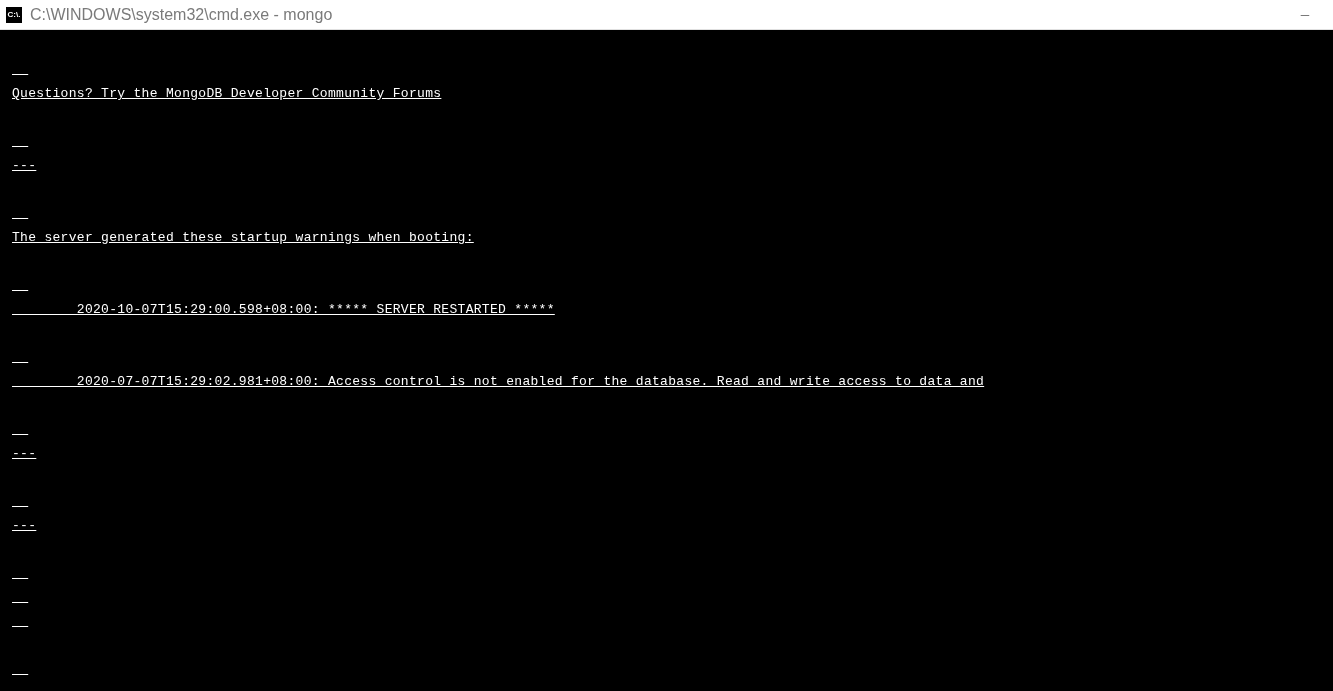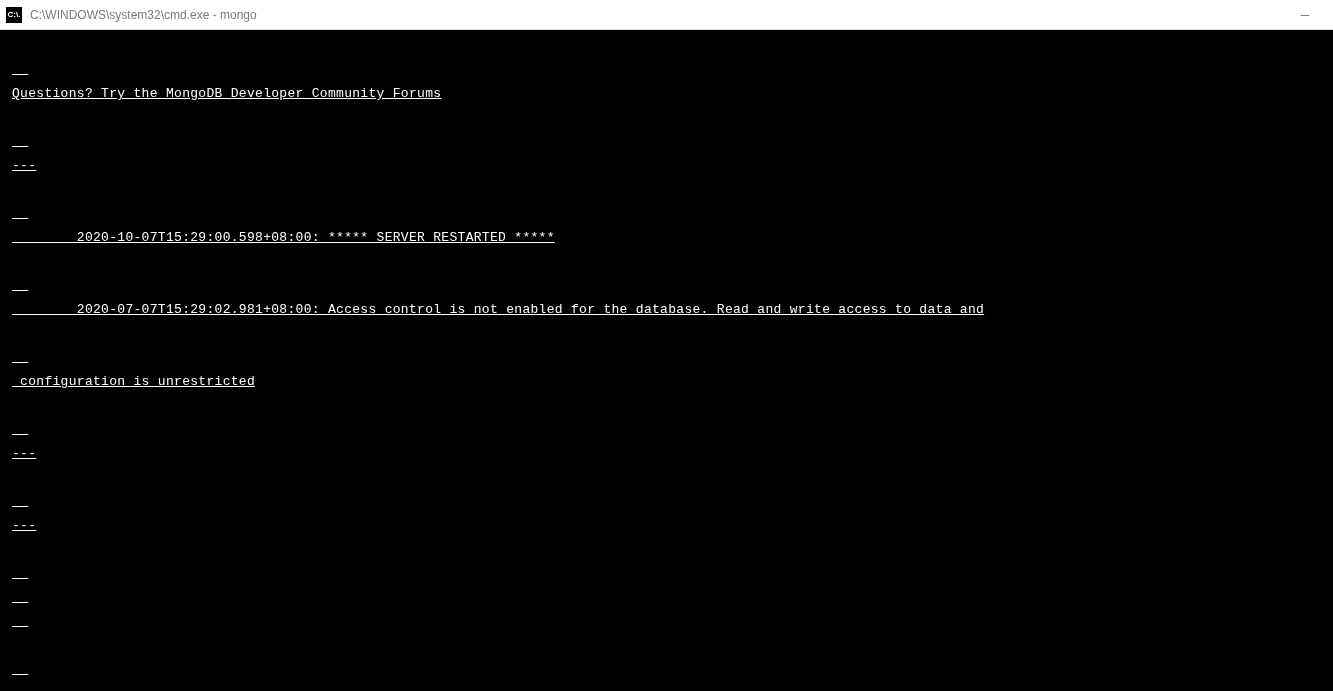--- a/index.html
+++ b/index.html
@@ -26,21 +26,21 @@
     font-size: 8px;
     font-weight: bold;
     display: flex;
     align-items: center;
     justify-content: center;
     margin-right: 8px;
     font-family: sans-serif;
   }
   .titlebar-text {
     color: #7a7a7a;
-    font-size: 12px;
+    font-size: 16px;
     font-family: "Segoe UI", sans-serif;
     flex: 1;
   }
   .window-controls {
     display: flex;
     gap: 24px;
     padding-right: 12px;
   }
   .win-ctrl {
     color: #7a7a7a;
@@ -71,23 +71,23 @@
   <div class="titlebar-icon">C:\.</div>
   <div class="titlebar-text">C:\WINDOWS\system32\cmd.exe - mongo</div>
   <div class="window-controls">
     <div class="win-ctrl">—</div>
   </div>
 </div>
 
 <div class="terminal">
   <div class="terminal-line">Questions? Try the MongoDB Developer Community Forums</div>
   <div class="terminal-line">---</div>
+  <div class="terminal-line">The server generated these startup warnings when booting:</div>
   <div class="terminal-line">        2020-10-07T15:29:00.598+08:00: ***** SERVER RESTARTED *****</div>
   <div class="terminal-line">        2020-07-07T15:29:02.981+08:00: Access control is not enabled for the database. Read and write access to data and</div>
-  <div class="terminal-line"> configuration is unrestricted</div>
   <div class="terminal-line">---</div>
   <div class="terminal-line">---</div>
   
   
   <div class="terminal-line"></div>
   
   
   
   <div class="terminal-line"></div>
   

